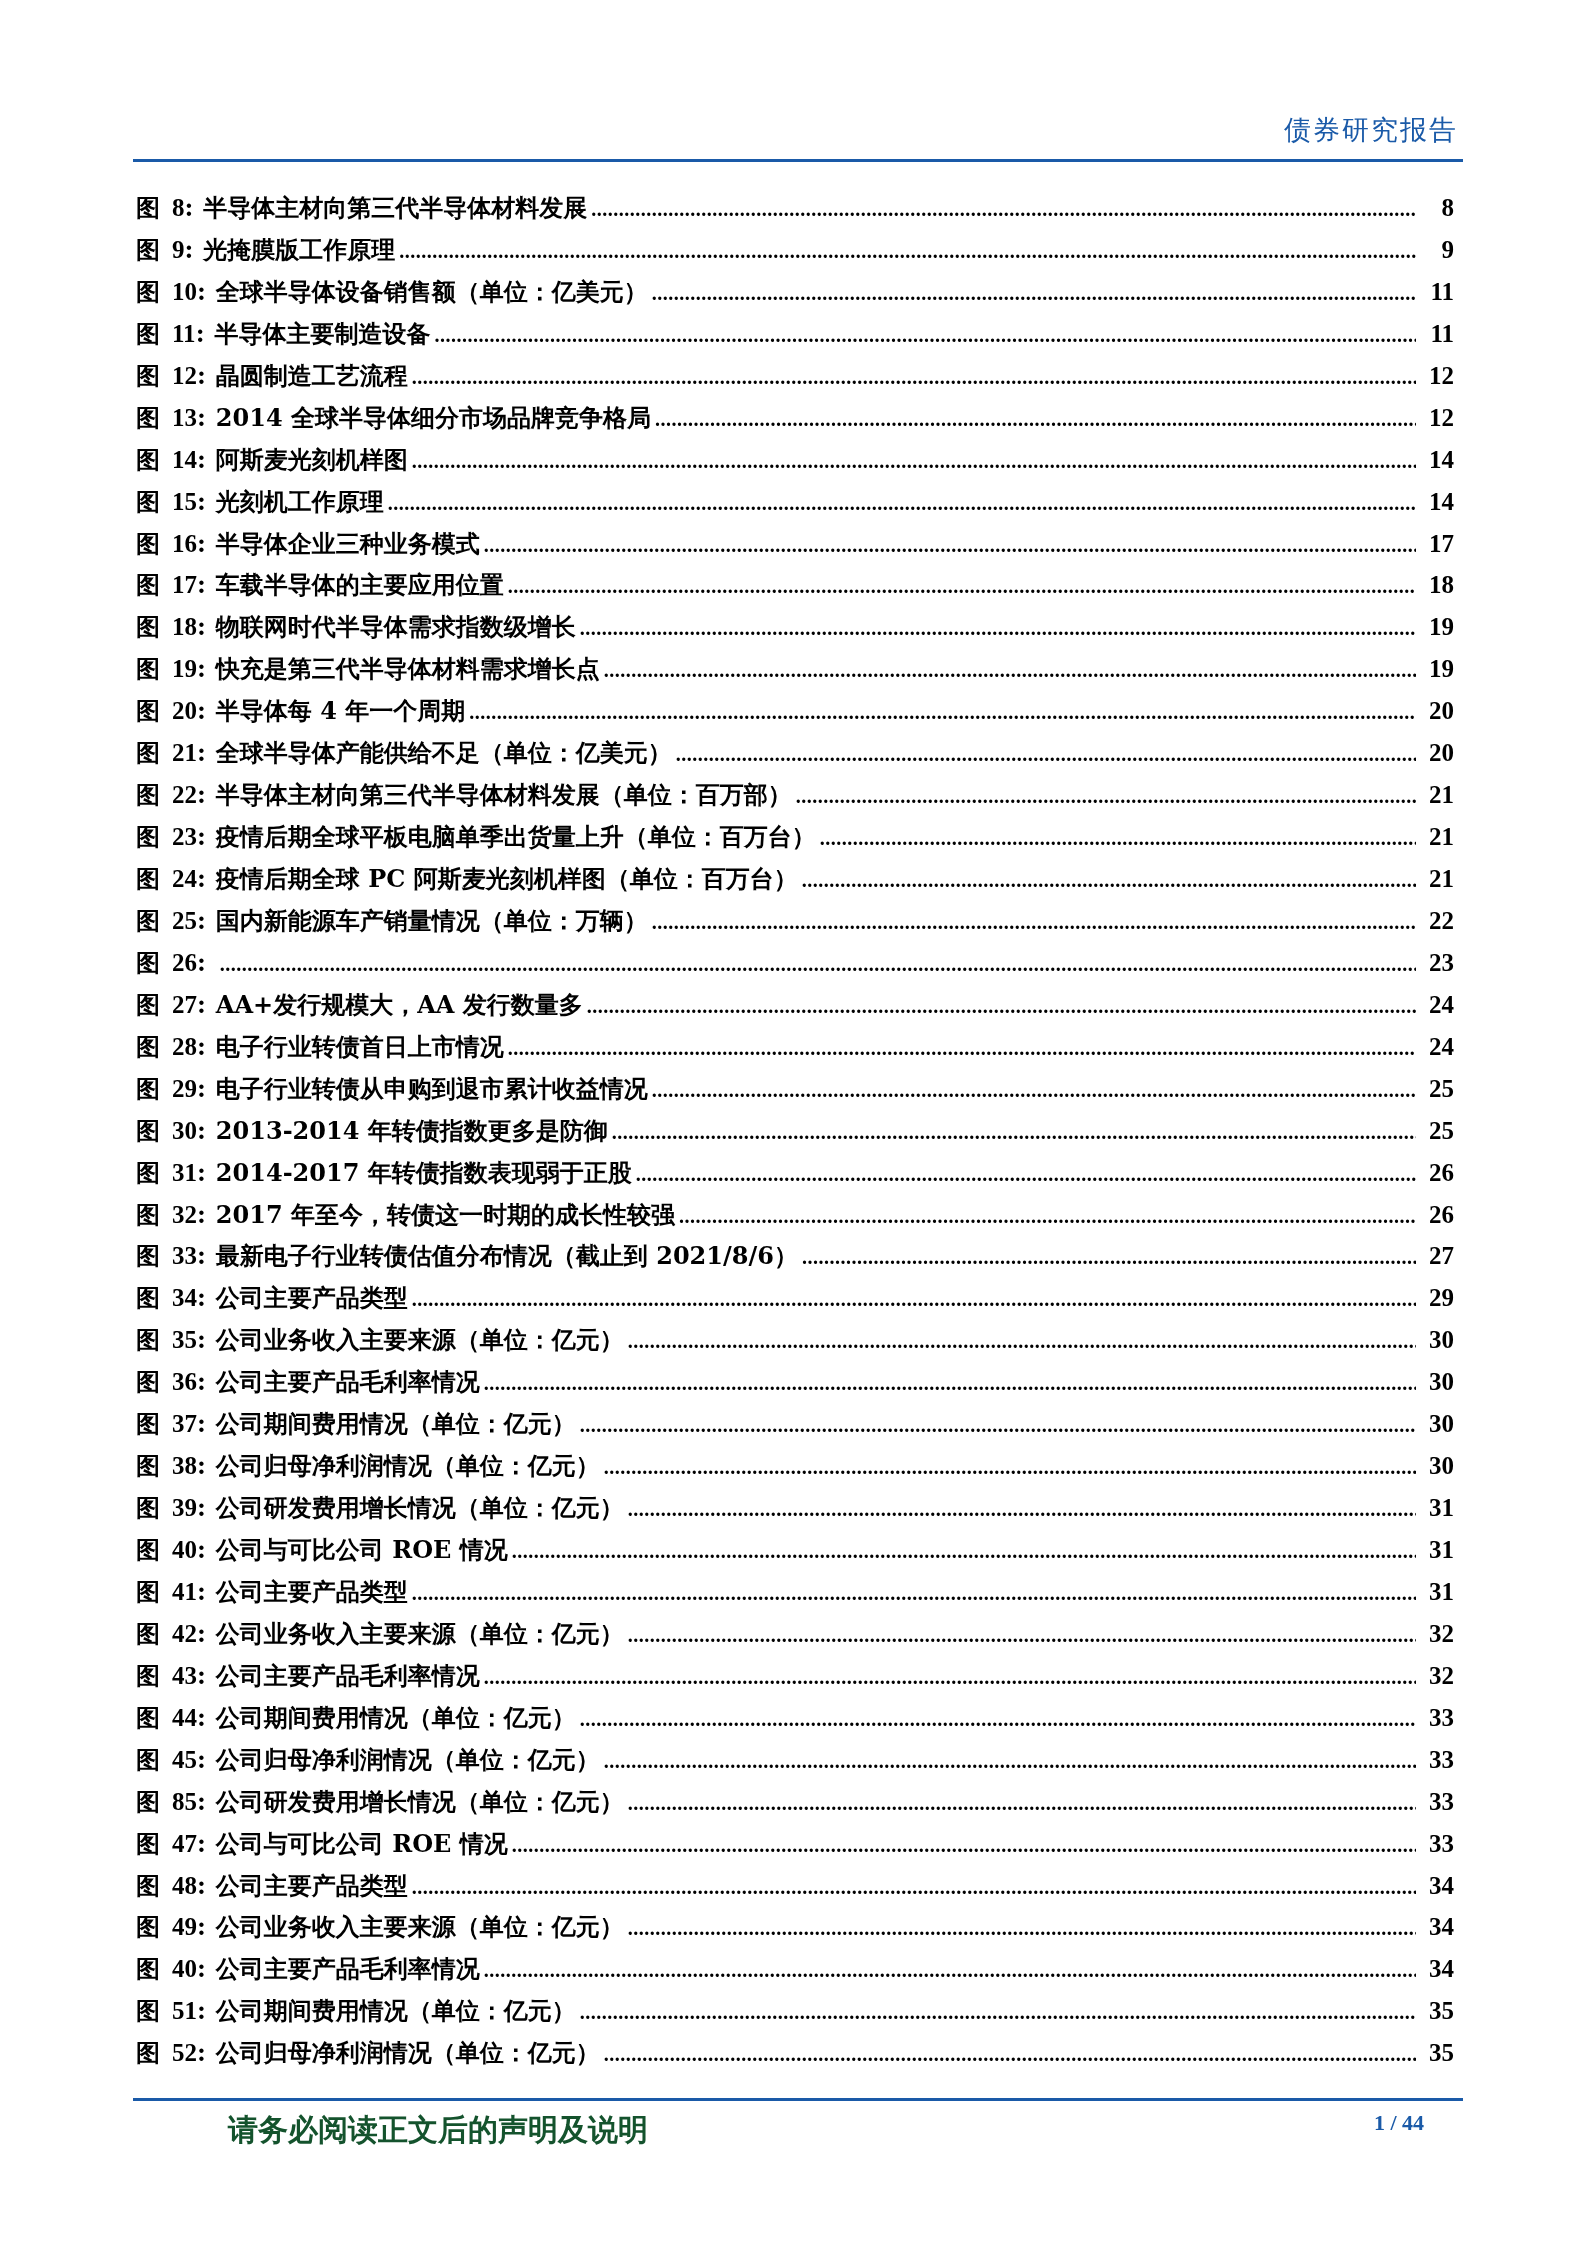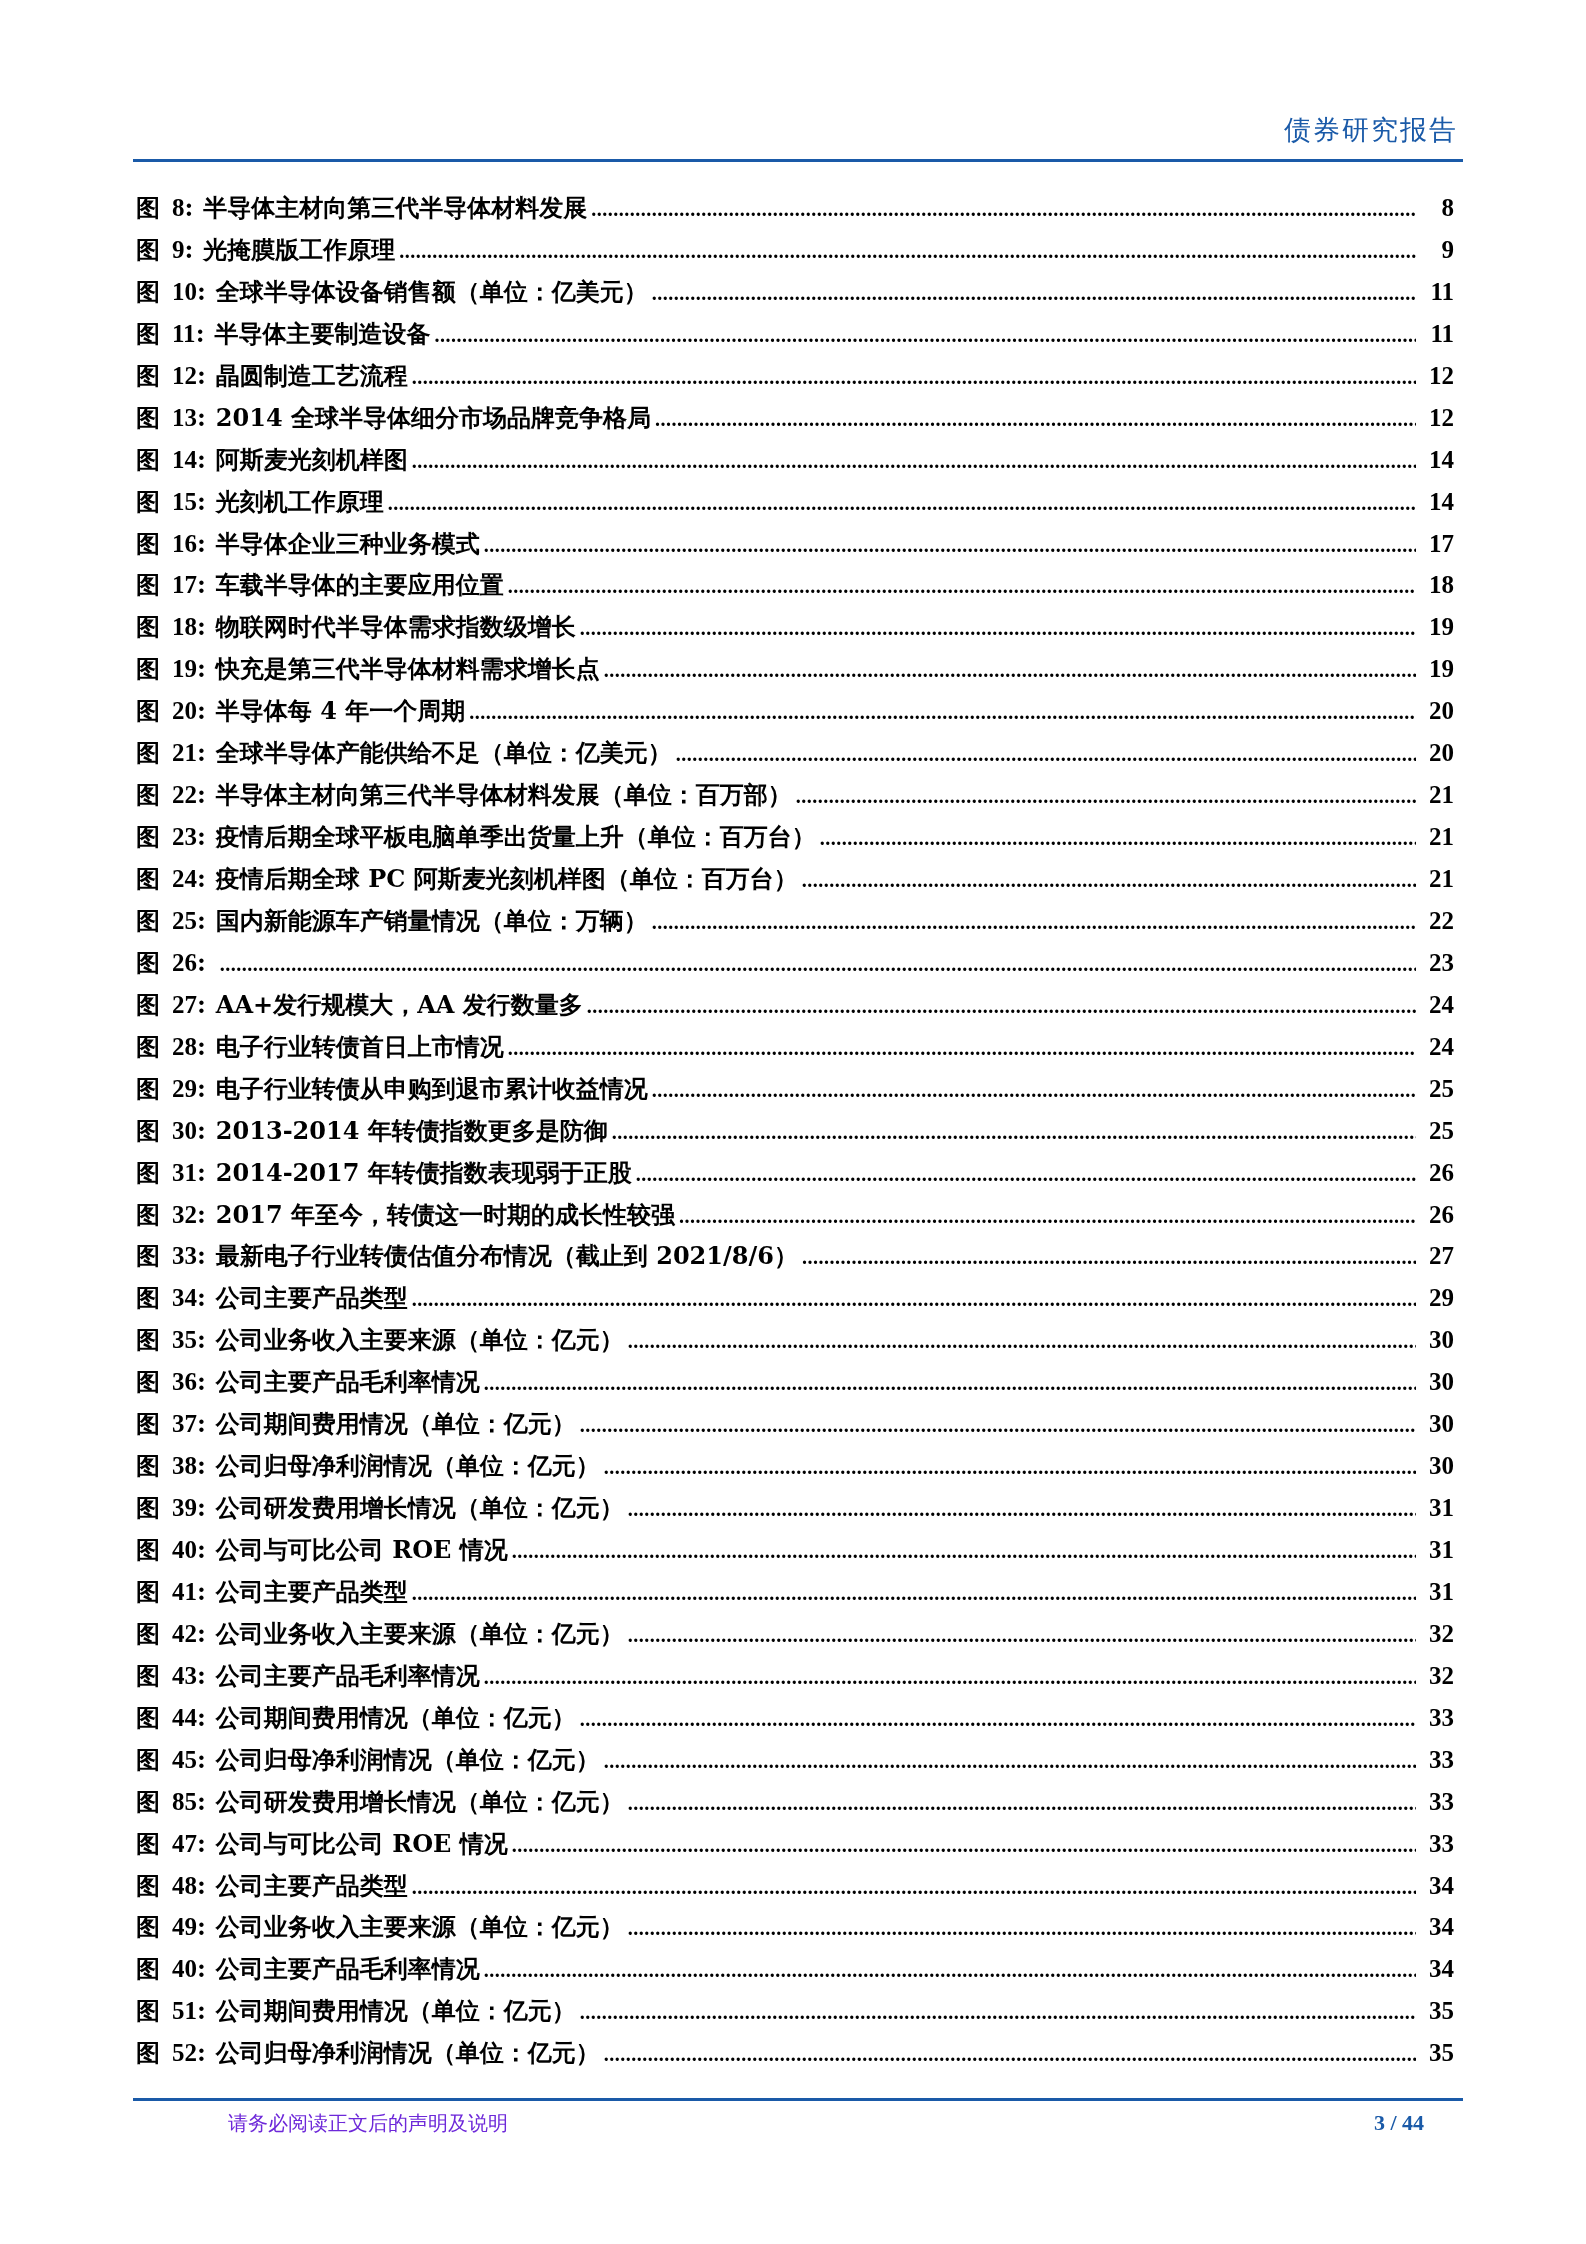--- a/index.html
+++ b/index.html
@@ -13,21 +13,21 @@
          font-size: 24px; font-weight: bold; }
   .fig-label { flex: none; margin-right: 12px; }
   .fig-num { flex: none; font-family: "Liberation Serif", serif; font-size: 25px; }
   .fig-colon { flex: none; margin-right: 10px; }
   .fig-title { flex: none; white-space: nowrap; }
   .leader { flex: 1 1 auto; overflow: hidden; white-space: nowrap; margin: 0 4px;
          font-family: "Liberation Serif", serif; font-size: 20px; letter-spacing: 0.5px; }
   .leader::before { content: "................................................................................................................................................................................................................................................................"; }
   .page-num { flex: none; font-family: "Liberation Serif", serif; font-size: 25px; min-width: 34px; text-align: right; }
   .footer-rule { position: absolute; left: 133px; top: 2098px; width: 1330px; height: 3px; background: #1a5aa8; }
-  .footer-note { position: absolute; left: 228px; top: 2110px; font-size: 20px; font-weight: normal; color: #6d28d9; }
+  .footer-note { position: absolute; left: 228px; top: 2110px; font-size: 30px; font-weight: bold; color: #14532d; }
   .footer-page { position: absolute; right: 162px; top: 2110px; font-size: 22px; font-weight: bold; color: #1a5aa8;
          font-family: "Liberation Serif", serif; }
 </style>
 </head>
 <body>
 
 <div>
   <div class="header-title">债券研究报告</div>
   <div class="header-rule"></div>
 </div>
@@ -390,14 +390,14 @@
       <span class="fig-colon">:</span>
       <span class="fig-title">公司归母净利润情况（单位：亿元）</span>
       <span class="leader"></span>
       <span class="page-num">35</span>
     </div>
   </div>
 
 <div>
   <div class="footer-rule"></div>
   <div class="footer-note">请务必阅读正文后的声明及说明</div>
-  <div class="footer-page">3 / 44</div>
+  <div class="footer-page">1 / 44</div>
 </div>
 
 </body></html>

